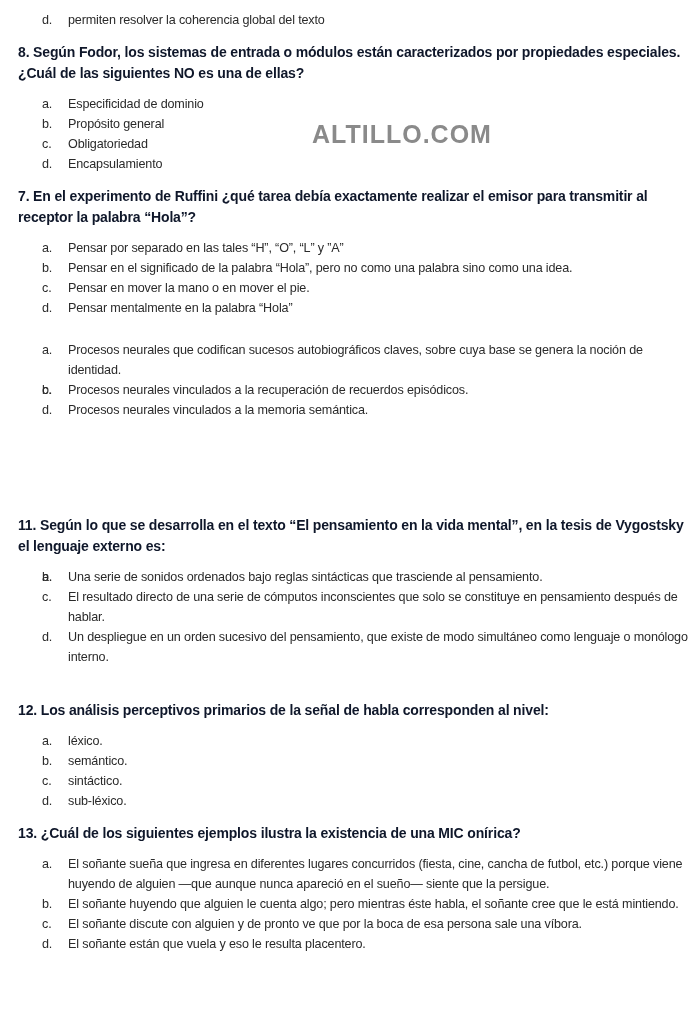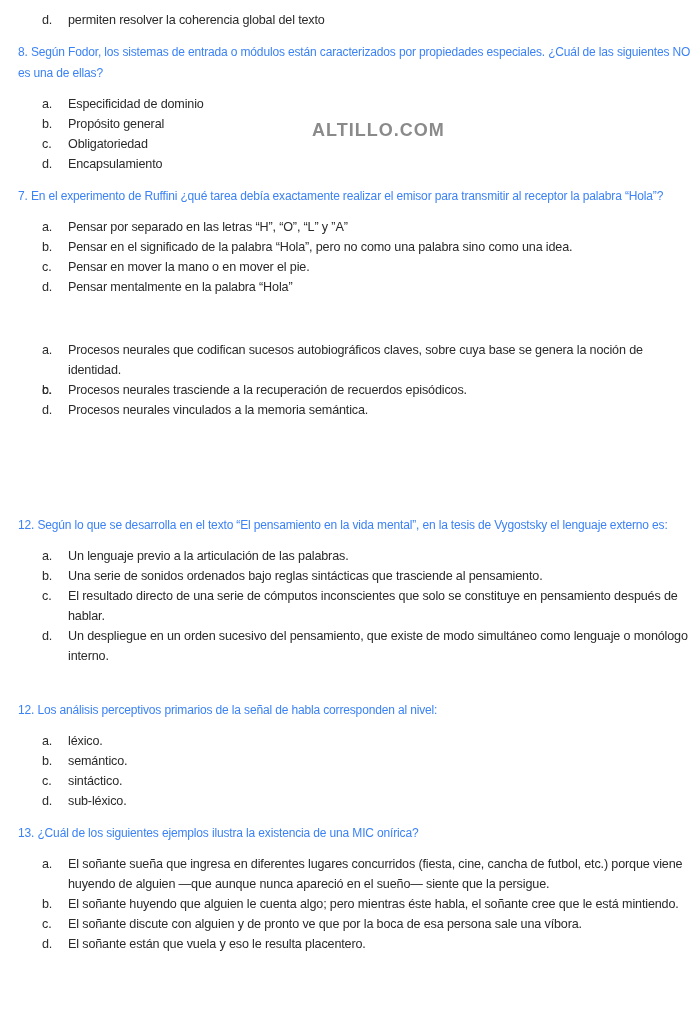--- a/index.html
+++ b/index.html
@@ -20,24 +20,24 @@
       left: 0;
       top: 0;
       width: 700px;
     }
     .question {
       position: absolute;
       left: 18px;
       width: 675px;
     }
     .q-title {
-      font-weight: normal;
-      font-size: 12px;
+      font-weight: bold;
+      font-size: 14px;
       line-height: 21px;
-      color: #3b82f6;
+      color: #0f172a;
       letter-spacing: -0.15px;
     }
     ol.opts {
       list-style: none;
       margin: 0;
       padding: 0;
     }
     ol.opts li {
       position: relative;
       padding-left: 50px;
@@ -50,21 +50,21 @@
       position: absolute;
       left: 24px;
       top: 0;
     }
     .watermark {
       position: absolute;
       left: 312px;
       top: 120px;
       font-family: "Liberation Sans", sans-serif;
       font-weight: bold;
-      font-size: 18px;
+      font-size: 25px;
       letter-spacing: 1px;
       color: #8a8a8a;
     }
   </style>
 </head>
 <body>
 
 <div class="page">
 
   <div class="question" style="top:10px;">
@@ -84,40 +84,40 @@
       <li><span class="letter">c.</span><span>Obligatoriedad</span></li>
       <li><span class="letter">d.</span><span>Encapsulamiento</span></li>
     </ol>
   </div>
 
   <div class="watermark">ALTILLO.COM</div>
 
   <div class="question" style="top:186px;">
     <div class="q-title">7. En el experimento de Ruffini ¿qué tarea debía exactamente realizar el emisor para transmitir al receptor la palabra “Hola”?</div>
     <ol class="opts" style="margin-top:10px;">
-      <li><span class="letter">a.</span><span>Pensar por separado en las letras “H”, “O”, “L” y ”A”</span></li>
+      <li><span class="letter">a.</span><span>Pensar por separado en las tales “H”, “O”, “L” y ”A”</span></li>
       <li><span class="letter">b.</span><span>Pensar en el significado de la palabra “Hola”, pero no como una palabra sino como una idea.</span></li>
       <li><span class="letter">c.</span><span>Pensar en mover la mano o en mover el pie.</span></li>
       <li><span class="letter">d.</span><span>Pensar mentalmente en la palabra “Hola”</span></li>
     </ol>
   </div>
 
   <div class="question" style="top:330px;">
     <ol class="opts" style="margin-top:10px;">
       <li><span class="letter">a.</span><span>Procesos neurales que codifican sucesos autobiográficos claves, sobre cuya base se genera la noción de identidad.</span></li>
       <li><span class="letter">b.</span></li>
-      <li><span class="letter">c.</span><span>Procesos neurales trasciende a la recuperación de recuerdos episódicos.</span></li>
+      <li><span class="letter">c.</span><span>Procesos neurales vinculados a la recuperación de recuerdos episódicos.</span></li>
       <li><span class="letter">d.</span><span>Procesos neurales vinculados a la memoria semántica.</span></li>
     </ol>
   </div>
 
   <div class="question" style="top:515px;">
-    <div class="q-title">12. Según lo que se desarrolla en el texto “El pensamiento en la vida mental”, en la tesis de Vygostsky el lenguaje externo es:</div>
+    <div class="q-title">11. Según lo que se desarrolla en el texto “El pensamiento en la vida mental”, en la tesis de Vygostsky el lenguaje externo es:</div>
     <ol class="opts" style="margin-top:10px;">
-      <li><span class="letter">a.</span><span>Un lenguaje previo a la articulación de las palabras.</span></li>
+      <li><span class="letter">a.</span></li>
       <li><span class="letter">b.</span><span>Una serie de sonidos ordenados bajo reglas sintácticas que trasciende al pensamiento.</span></li>
       <li><span class="letter">c.</span><span>El resultado directo de una serie de cómputos inconscientes que solo se constituye en pensamiento después de hablar.</span></li>
       <li><span class="letter">d.</span><span>Un despliegue en un orden sucesivo del pensamiento, que existe de modo simultáneo como lenguaje o monólogo interno.</span></li>
     </ol>
   </div>
 
   <div class="question" style="top:700px;">
     <div class="q-title">12.  Los análisis perceptivos primarios de la señal de habla corresponden al nivel:</div>
     <ol class="opts" style="margin-top:10px;">
       <li><span class="letter">a.</span><span>léxico.</span></li>

